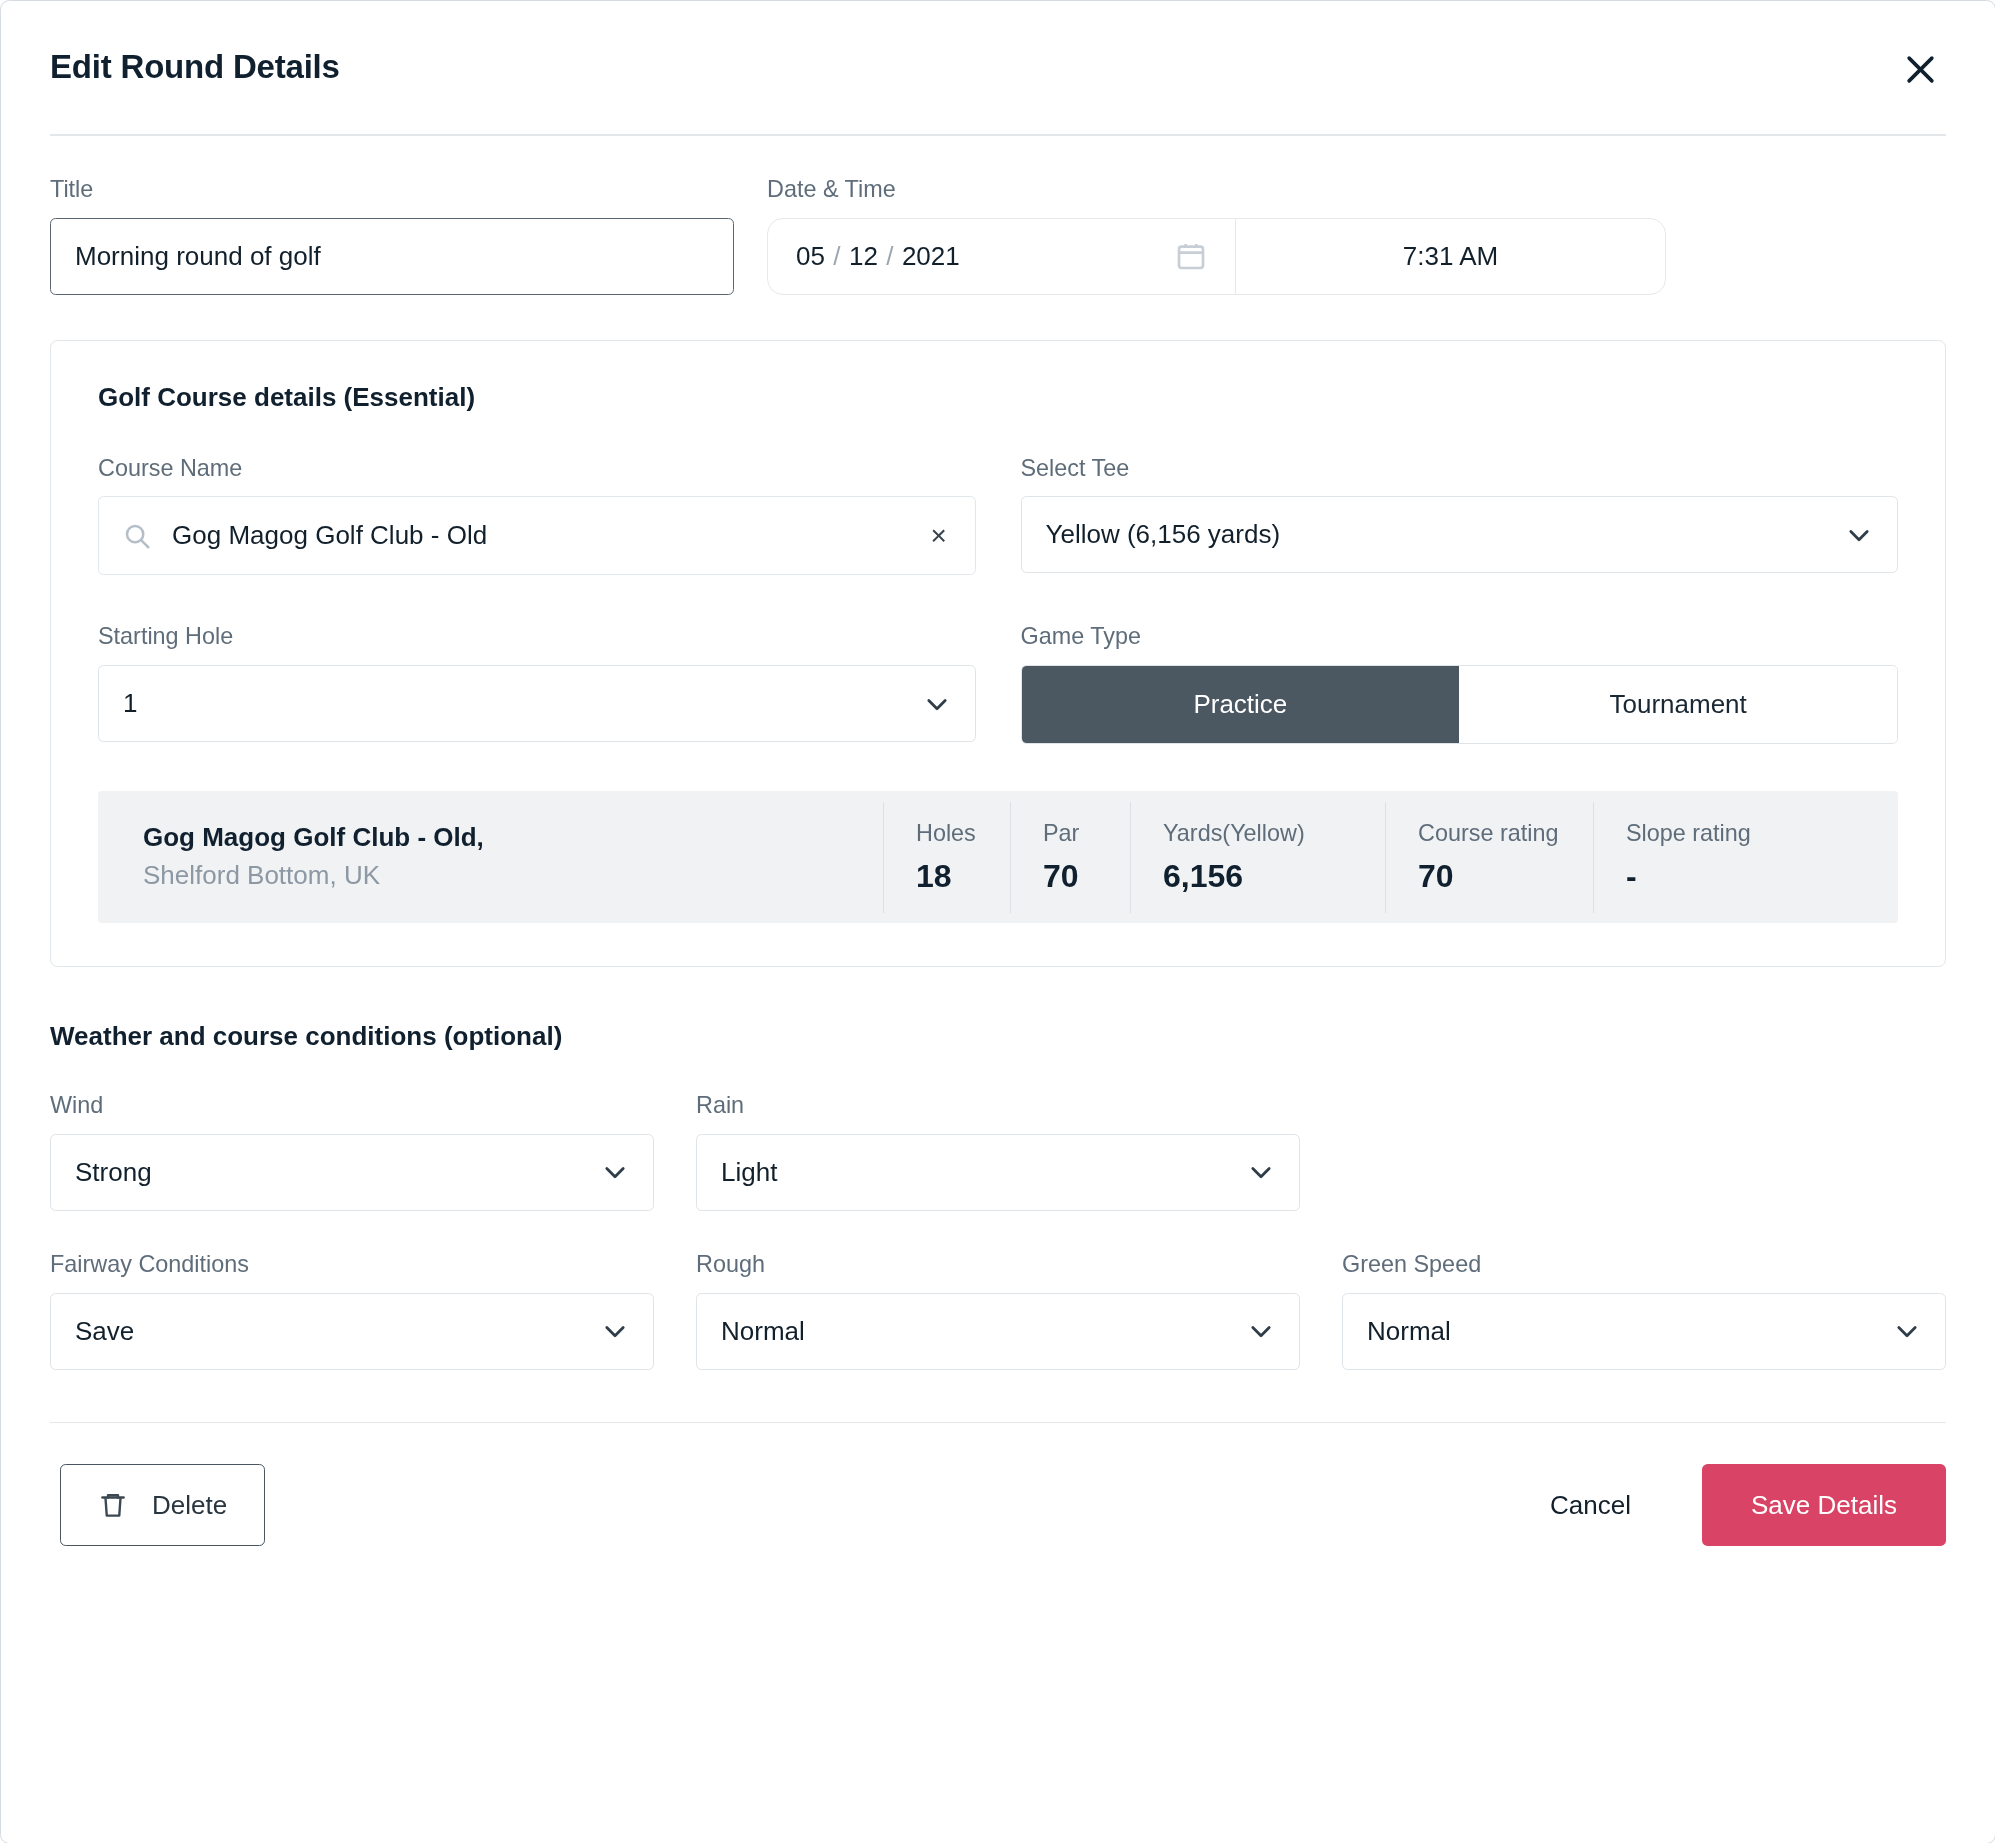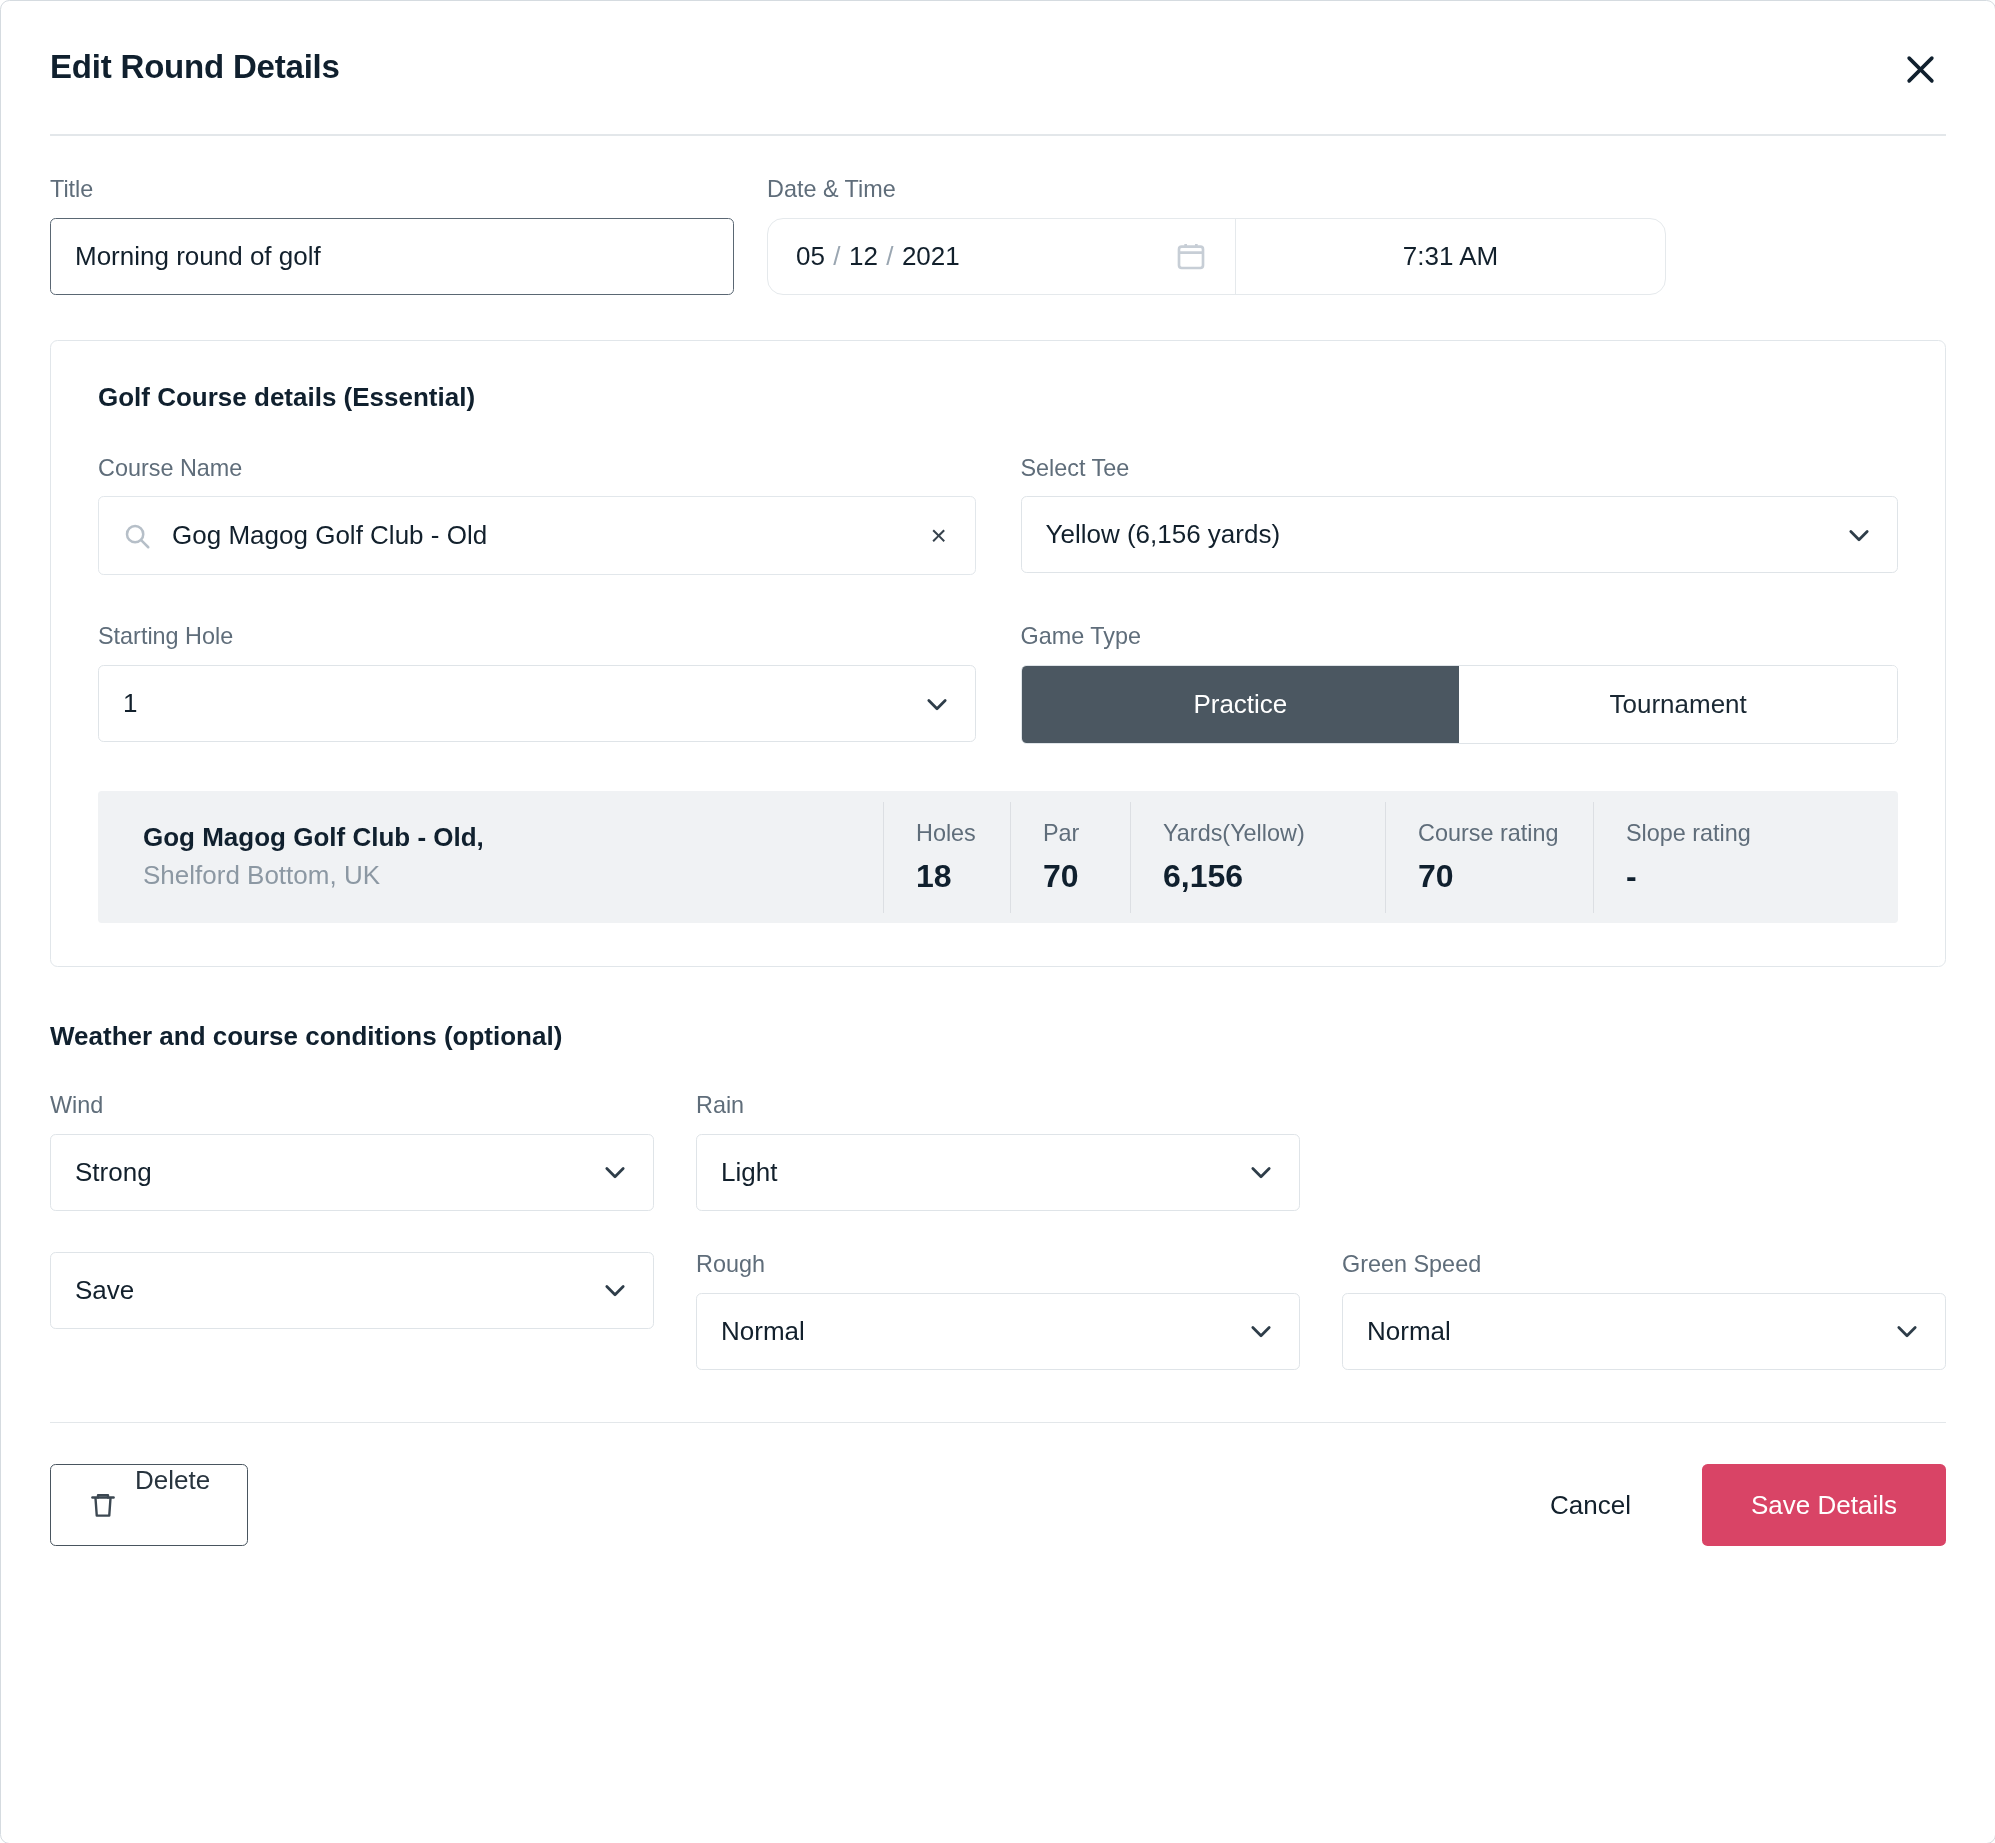--- a/index.html
+++ b/index.html
@@ -245,30 +245,31 @@
     height: 1.9px;
     background: #e3e7ea;
     margin-top: 52px;
   }
   .footer {
     display: flex;
     align-items: center;
     margin-top: 41px;
   }
   .delete-btn {
-    display: flex; gap: 17px;
+    display: flex; align-items: center; gap: 24px;
     height: 82px;
     padding: 0 37px;
     border: 1.9px solid #49555f;
     border-radius: 5.6px;
     background: #fff;
     font-size: 26px;
     color: #28343e;
     cursor: pointer;
     font-family: inherit;
+    margin-left: 10px;
   }
   .delete-btn .ticon { display: flex; align-items: center; color: #3c4852; }
   .footer-spacer { flex: 1 1 auto; }
   .cancel-btn {
     font-size: 26px;
     color: #12202c;
     background: none;
     border: none;
     cursor: pointer;
     padding: 0 32px;
@@ -442,20 +443,21 @@
               <polyline points="5,9 12,16 19,9"></polyline>
             </svg>
         </span>
       </div>
     </div>
     <div class="w-col-3"></div>
   </div>
 
   <div class="weather-row">
     <div class="w-col-1">
+      <div class="field-label">Fairway Conditions</div>
       <div class="ctrl">
         <span class="val">Save</span>
         <span class="chev">
           <svg width="28" height="28" viewBox="0 0 24 24" fill="none" stroke="#2e3d49" stroke-width="2.4" stroke-linecap="round" stroke-linejoin="round">
               <polyline points="5,9 12,16 19,9"></polyline>
             </svg>
         </span>
       </div>
     </div>
     <div class="w-col-2">

